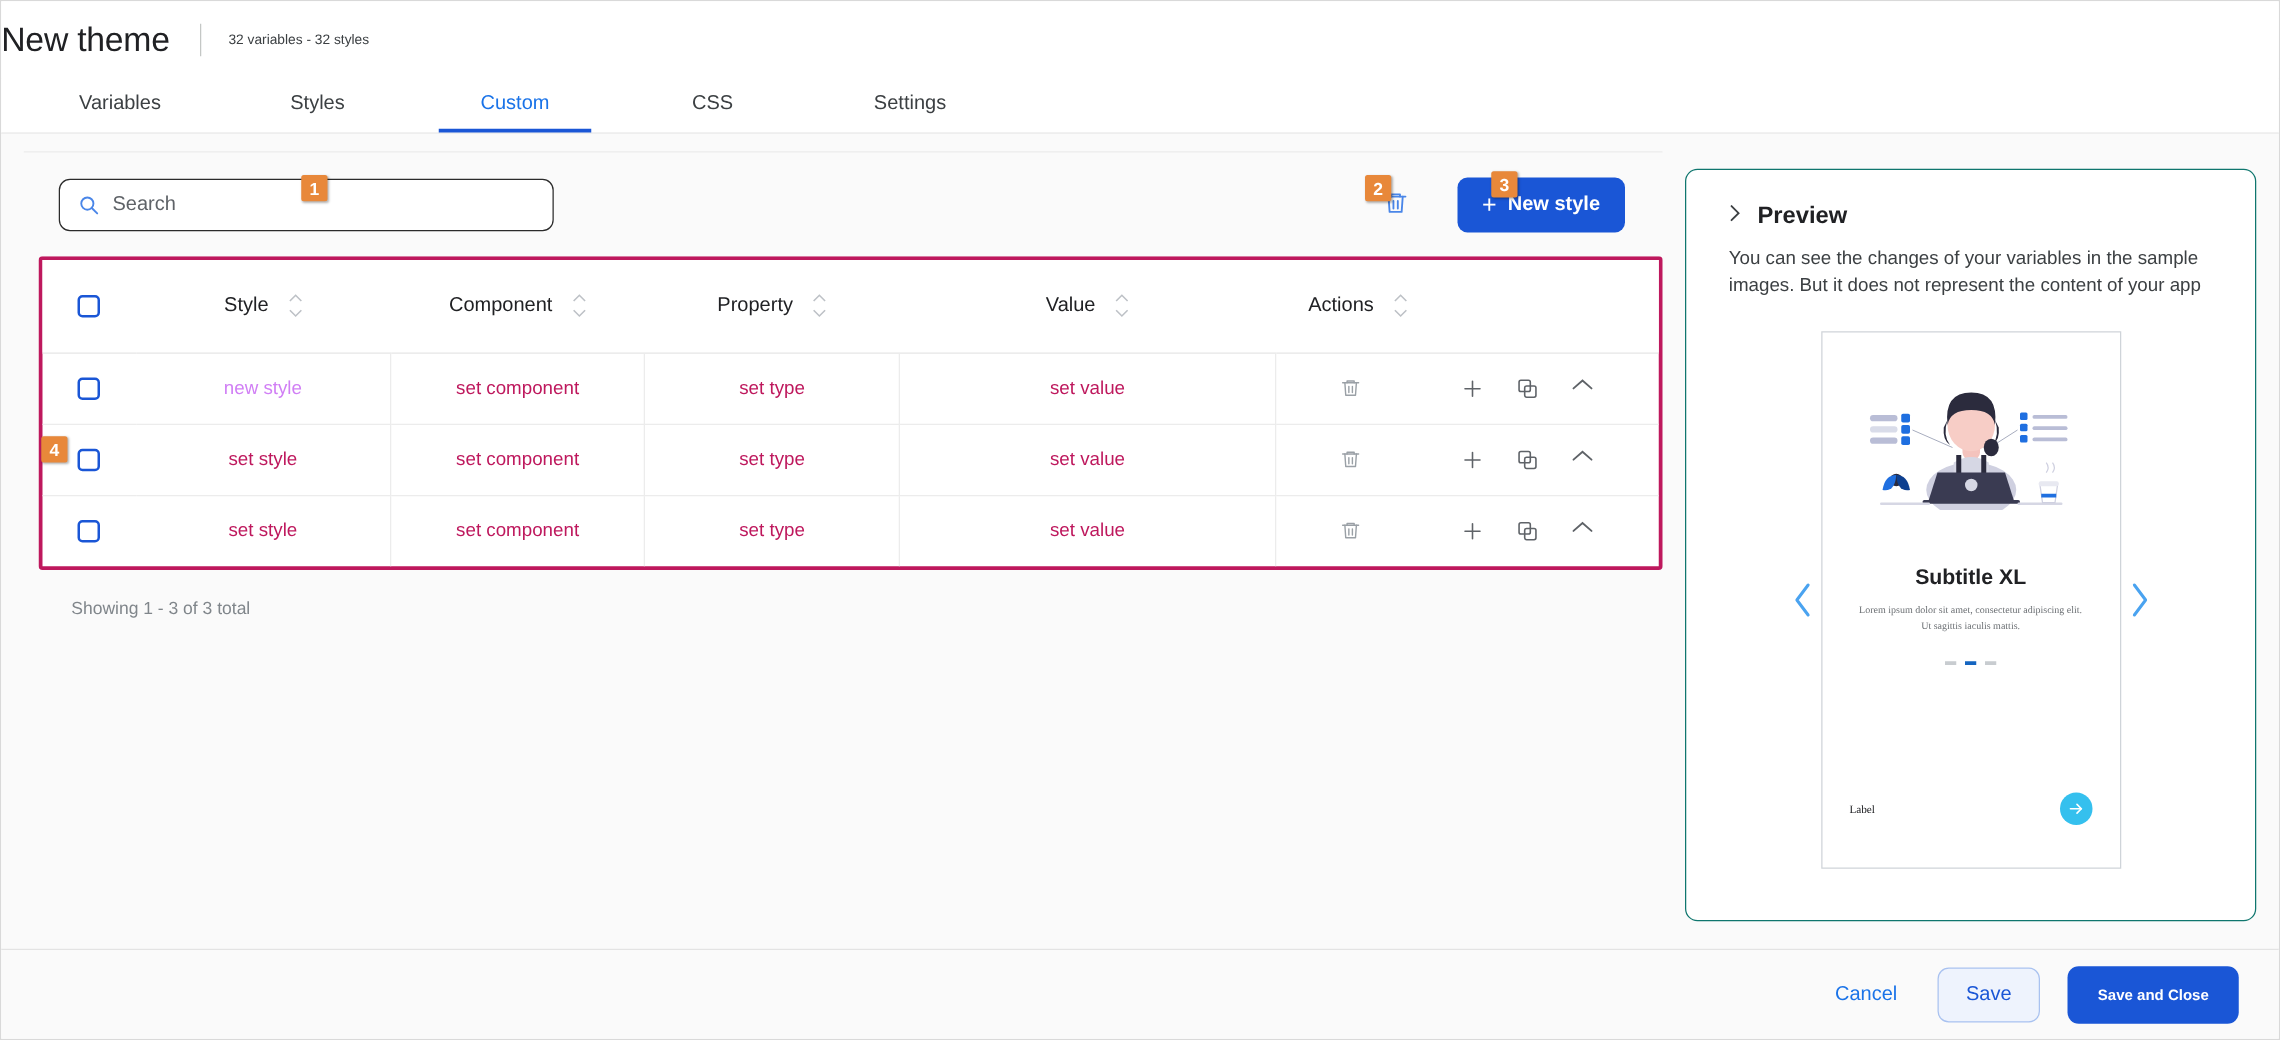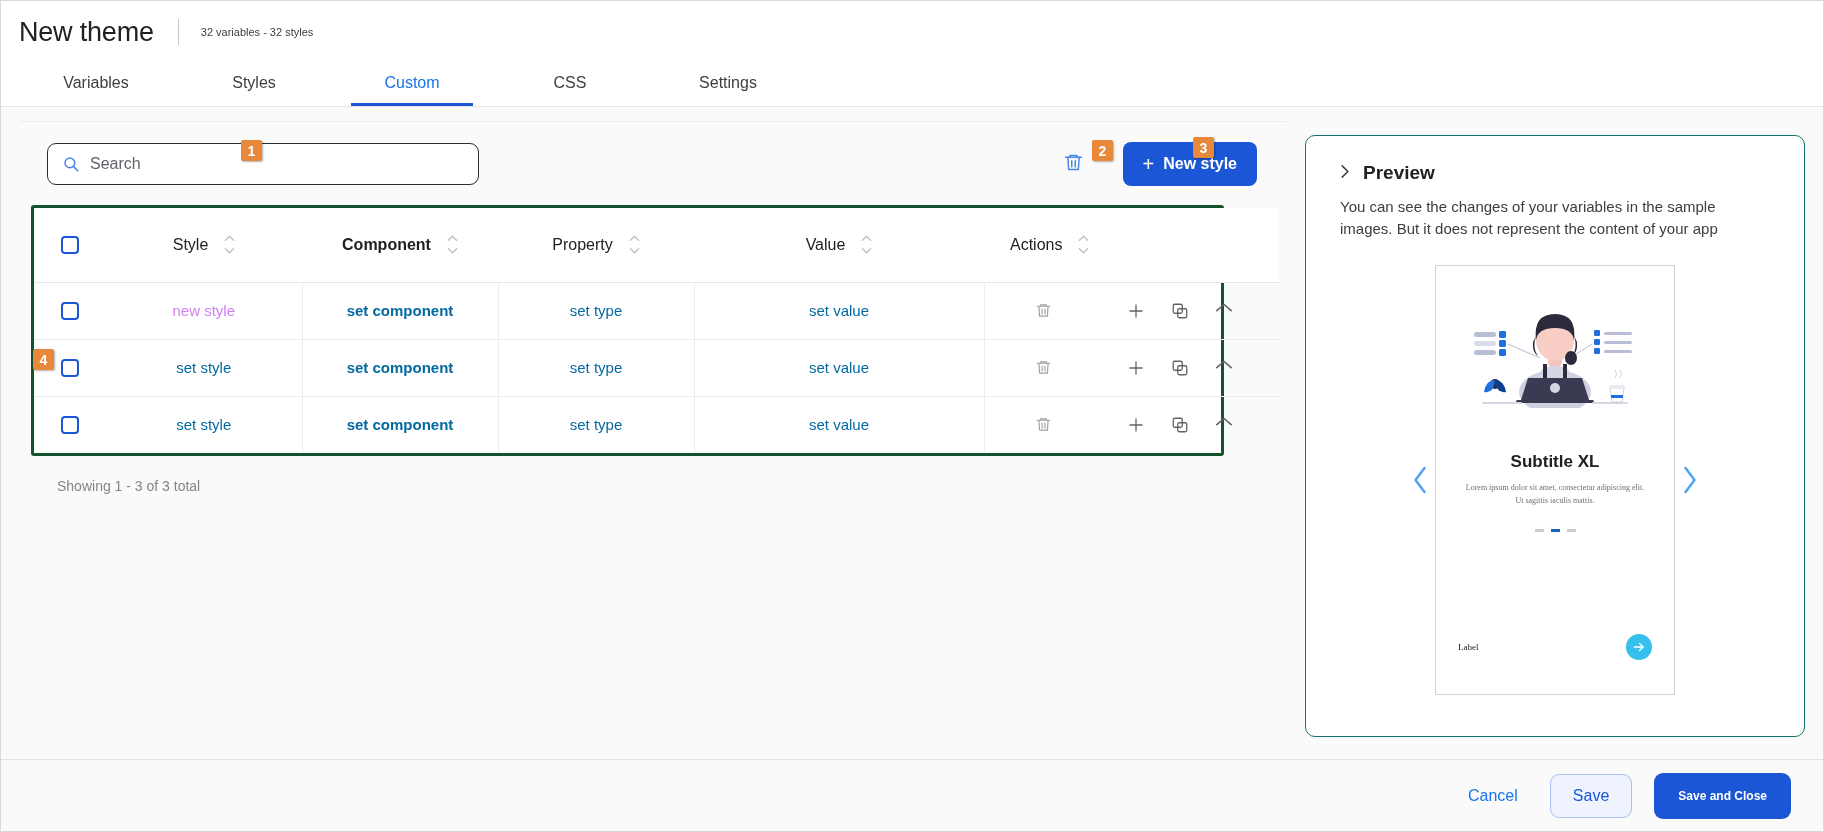--- a/index.html
+++ b/index.html
@@ -14,21 +14,20 @@
     width: 1824px; height: 832px;
     background: #ffffff;
     border: 1px solid #d9d9d9;
     display: flex; flex-direction: column;
   }
 
   
   .header {
     height: 62px; flex: 0 0 62px;
     display: flex; align-items: center;
-    padding-left: 18px;
     background: #ffffff;
   }
   .theme-title {
     font-size: 27px; color: #202124; font-weight: 400;
     letter-spacing: -0.2px;
   }
   .title-divider {
     width: 1px; height: 26px; background: #c4c7c5;
     margin: 0 22px 0 24px;
   }
@@ -69,21 +68,21 @@
   }
   .toolbar {
     height: 84px; flex: 0 0 84px;
     background: #fafafa;
     border-top: 1px solid #ececec;
     display: flex; align-items: center;
     padding: 0 14px 0 28px;
     position: relative;
   }
   .search-box {
-    width: 432px; height: 42px;
+    width: 396px; height: 42px;
     background: #ffffff;
     border: 1px solid #2b2b2b;
     border-radius: 9px;
     display: flex; align-items: center;
     padding: 0 14px; gap: 10px;
   }
   .search-icon { width: 18px; height: 18px; flex: 0 0 18px; display: block; }
   .search-input {
     border: none; outline: none; background: transparent;
     font-family: "Liberation Sans", sans-serif;
@@ -122,57 +121,57 @@
     box-shadow: 1px 1px 2px rgba(0,0,0,.3);
     z-index: 20;
   }
   #badge1 { left: 222px;  top: 19px; }
   #badge2 { left: 1073px; top: 19px; }
   #badge3 { left: 1174px; top: 16px; }
   #badge4 { left: 14px;   top: 228px; }
 
   
   .table-wrap {
-    border: 3px solid #14532d;
+    border: 3px solid #be185d;
     border-radius: 3px;
     background: #ffffff;
     margin-left: 12px;
-    width: 1193px;
+    width: 1299px;
   }
   table { width: 100%; border-collapse: collapse; table-layout: fixed; }
   thead th {
     height: 74px;
     font-size: 16px; font-weight: 400; color: #202124;
     background: #ffffff;
     border-bottom: 1px solid #e6e6e6;
     vertical-align: middle;
     text-align: center;
     padding: 0;
   }
   .th-inner { display: flex; align-items: center; justify-content: center; gap: 16px; }
   .sort-arrows {
     display: flex; flex-direction: column; gap: 5px;
     color: #bdc1c6; cursor: pointer;
   }
   .sort-arrows svg { display: block; }
   tbody td {
     height: 57px;
-    font-size: 15px; color: #0369a1;
+    font-size: 15px; color: #be185d;
     text-align: center;
     border-bottom: 1px solid #ececec;
     border-right: 1px solid #ececec;
     vertical-align: middle;
     padding: 0;
   }
   tbody tr:last-child td { border-bottom: none; }
   td.col-check, td.col-actions { border-right: none; }
   th.col-check, th.col-style { border-right: none; }
   .col-check  { width: 72px; }
   .col-style  { width: 196px; }
-  .col-comp   { width: 196px; font-weight: bold; }
+  .col-comp   { width: 196px; }
   .col-prop   { width: 196px; }
   .col-value  { width: 290px; }
   .col-actions{ width: 295px; }
   .cell-new-style { color: #d17ff5; }
   .checkbox {
     width: 18px; height: 18px;
     border: 2px solid #1a56d6;
     border-radius: 4px;
     background: #ffffff;
     display: inline-block; cursor: pointer;

